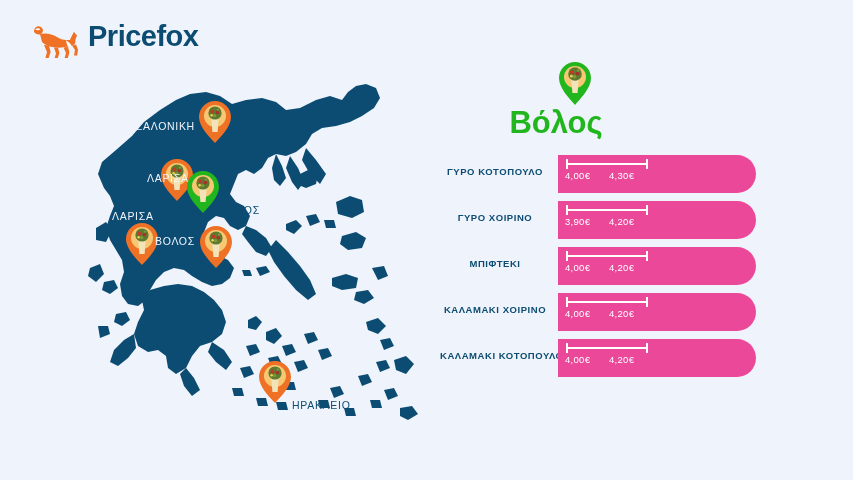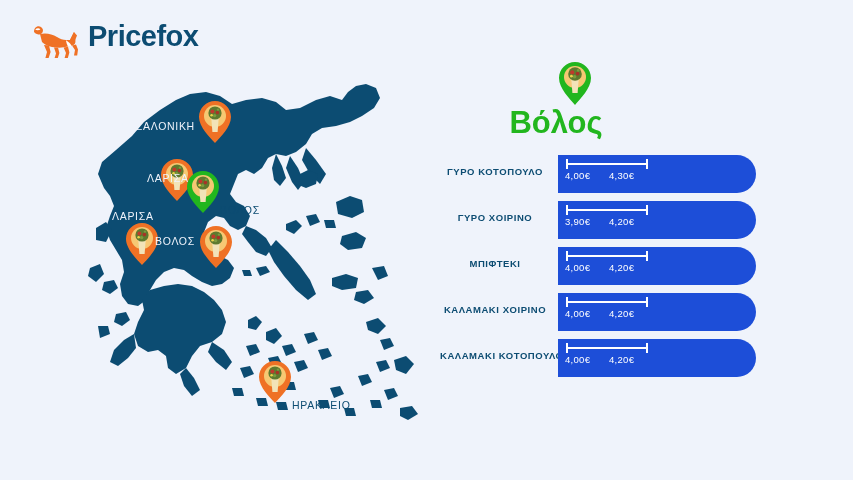--- a/index.html
+++ b/index.html
@@ -54,21 +54,21 @@
     position:absolute; left:0; width:380px; height:38px;
   }
   .price-row .row-label {
     position:absolute; left:0; top:11px; width:110px;
     text-align:center;
     font-size:9.5px; font-weight:bold; letter-spacing:0.55px;
     color:#0c4c72; white-space:nowrap;
   }
   .price-row .bar {
     position:absolute; left:118px; top:0; width:198px; height:38px;
-    background:#1d4ed8;
+    background:#ec4899;
     border-radius:0 19px 19px 0;
   }
   .price-row .range {
     position:absolute; left:8px; top:8px; width:82px; height:2px;
     background:#ffffff;
   }
   .price-row .range::before,
   .price-row .range::after {
     content:""; position:absolute; top:-4px; width:2px; height:10px; background:#ffffff;
   }

